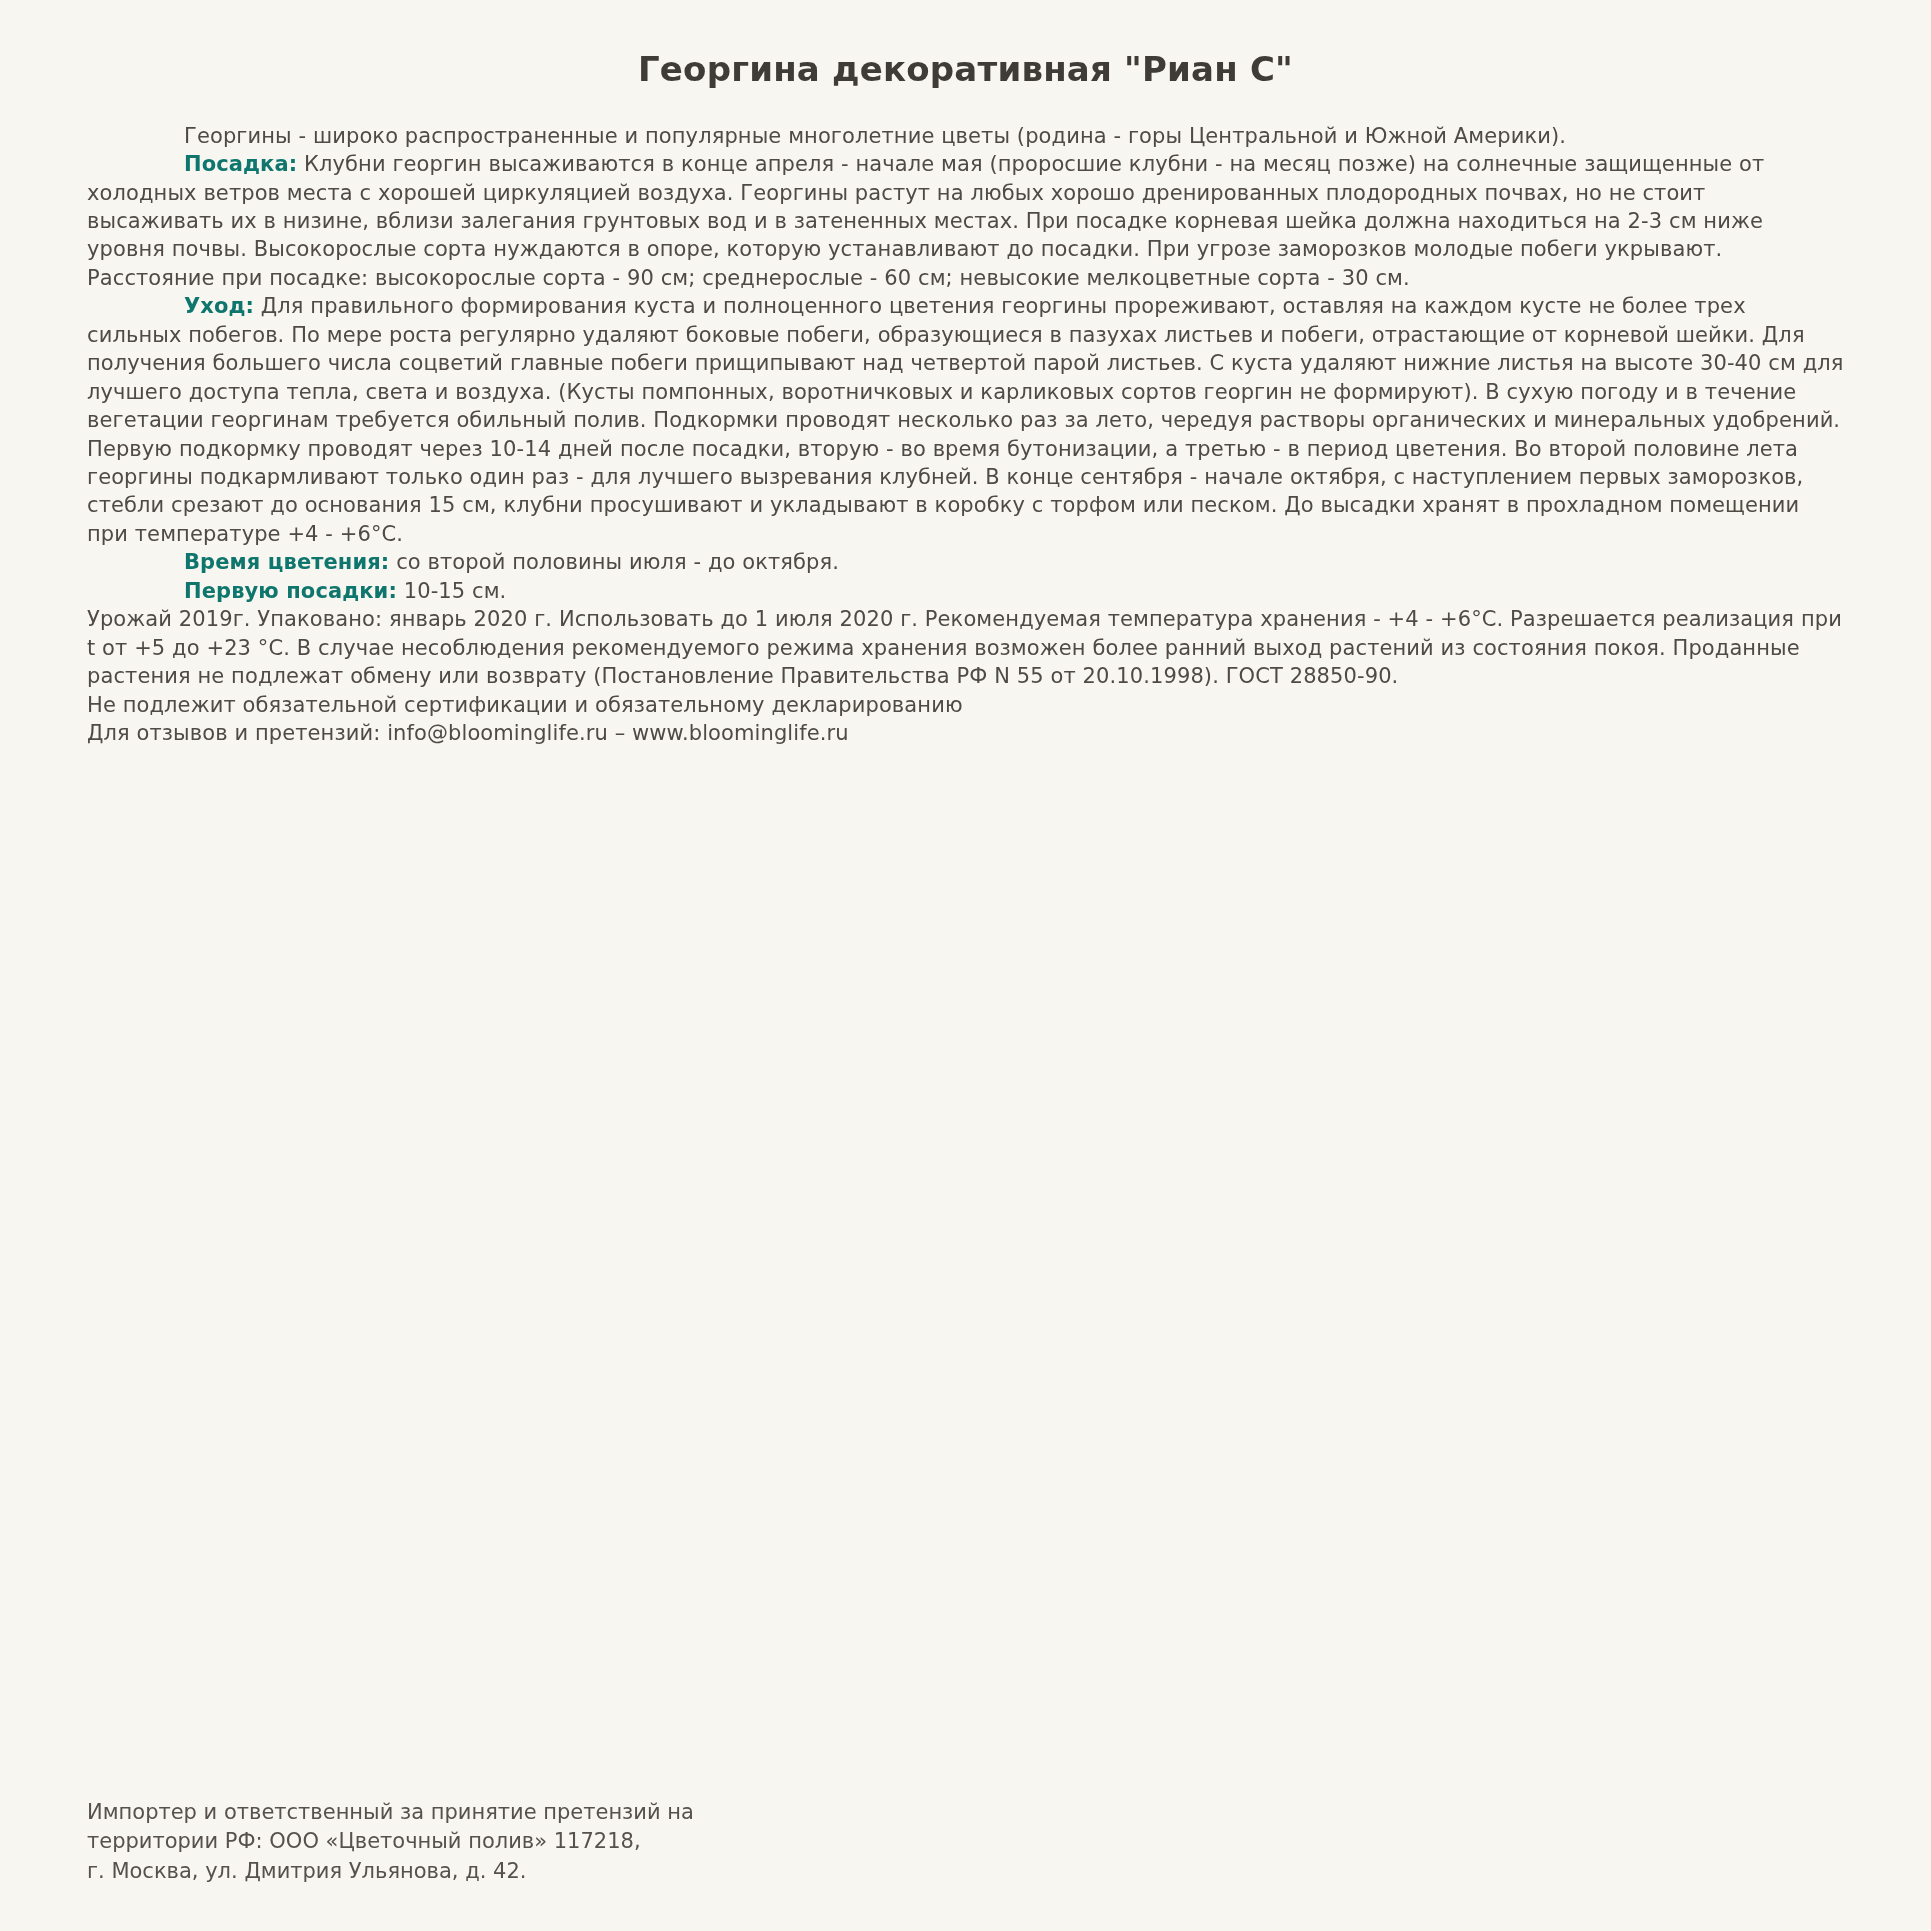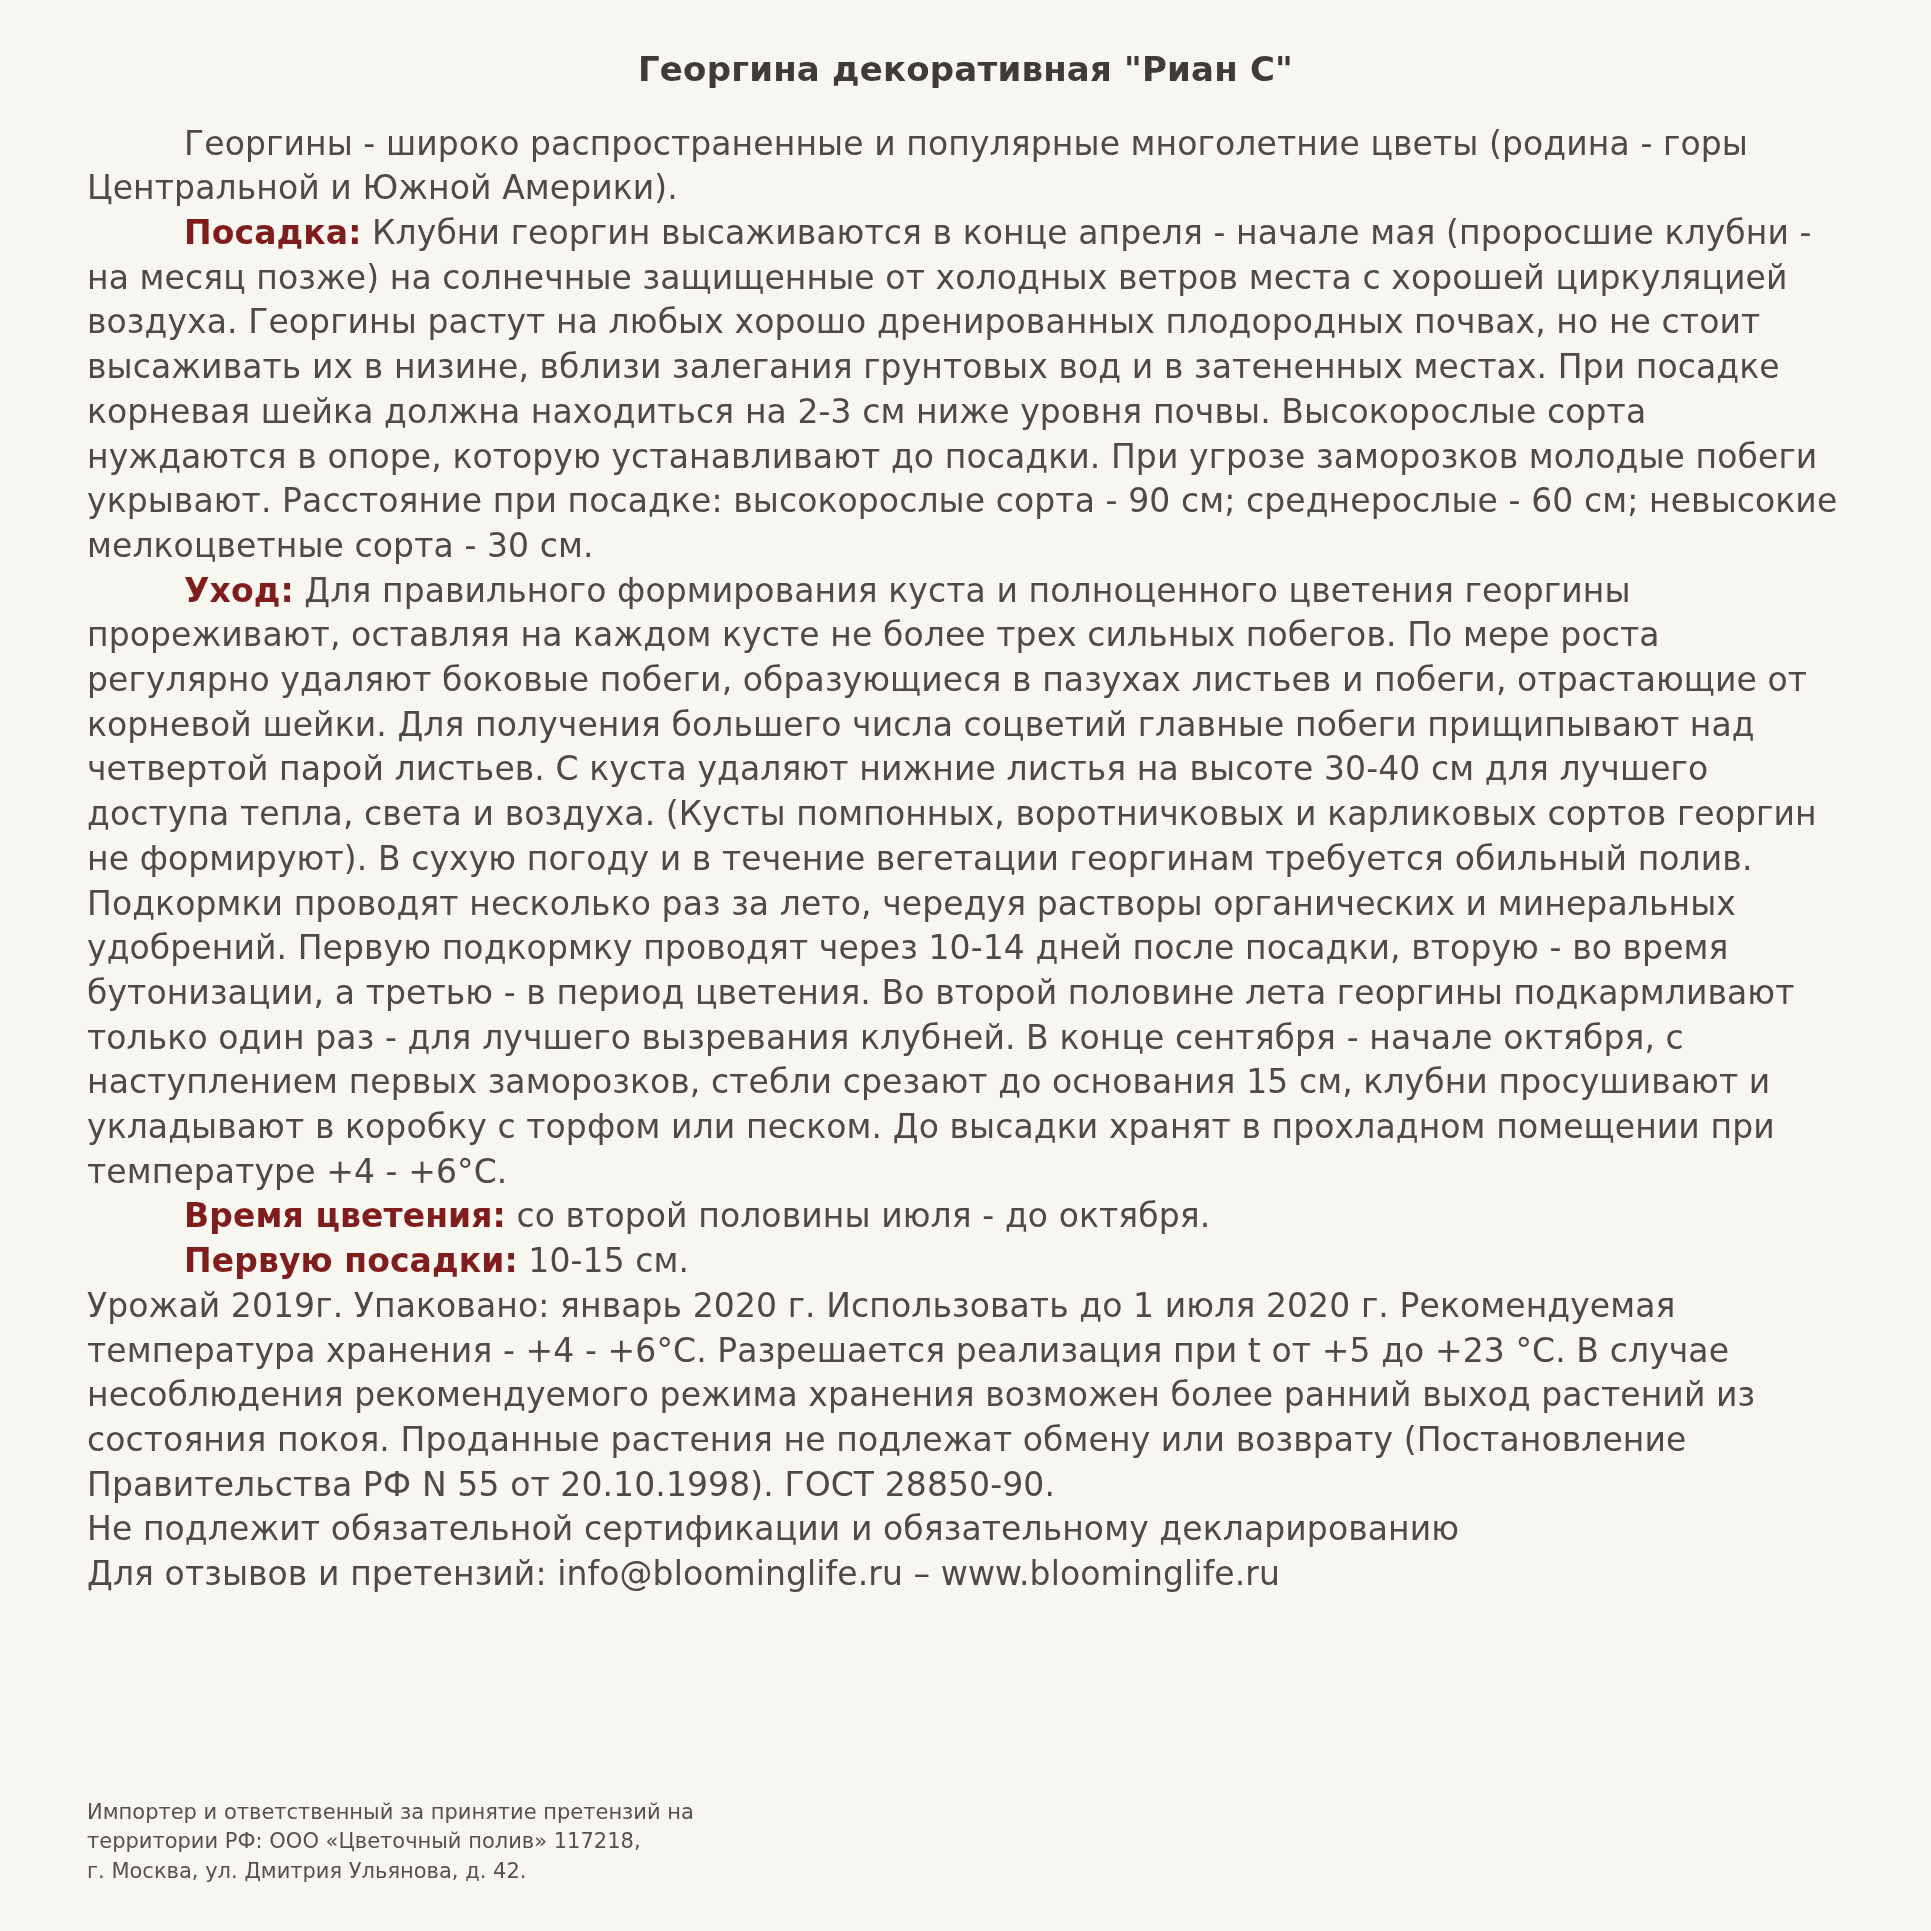--- a/index.html
+++ b/index.html
@@ -24,38 +24,38 @@
   }
   .title {
     text-align: center;
     font-size: 34px;
     font-weight: bold;
     color: #3f3b37;
     letter-spacing: 0.2px;
     margin: 11.6px 0 33px 0;
   }
   .body-text {
-    font-size: 33px;
+    font-size: 21px;
     line-height: 1.355;
     color: #4f4a45;
     text-align: left;
     letter-spacing: 0.1px;
   }
   .para {
     margin: 0 0 0 0;
     padding: 0;
     text-indent: 0;
   }
   .indent {
     display: inline-block;
     width: 97px;
   }
   .lead {
     font-weight: bold;
-    color: #7f1d1d;
+    color: #0f766e;
   }
   .footer {
     position: absolute;
     left: 87px;
     right: 102px;
     bottom: 44px;
     display: flex;
     justify-content: space-between;
     font-size: 21px;
     line-height: 1.42;

